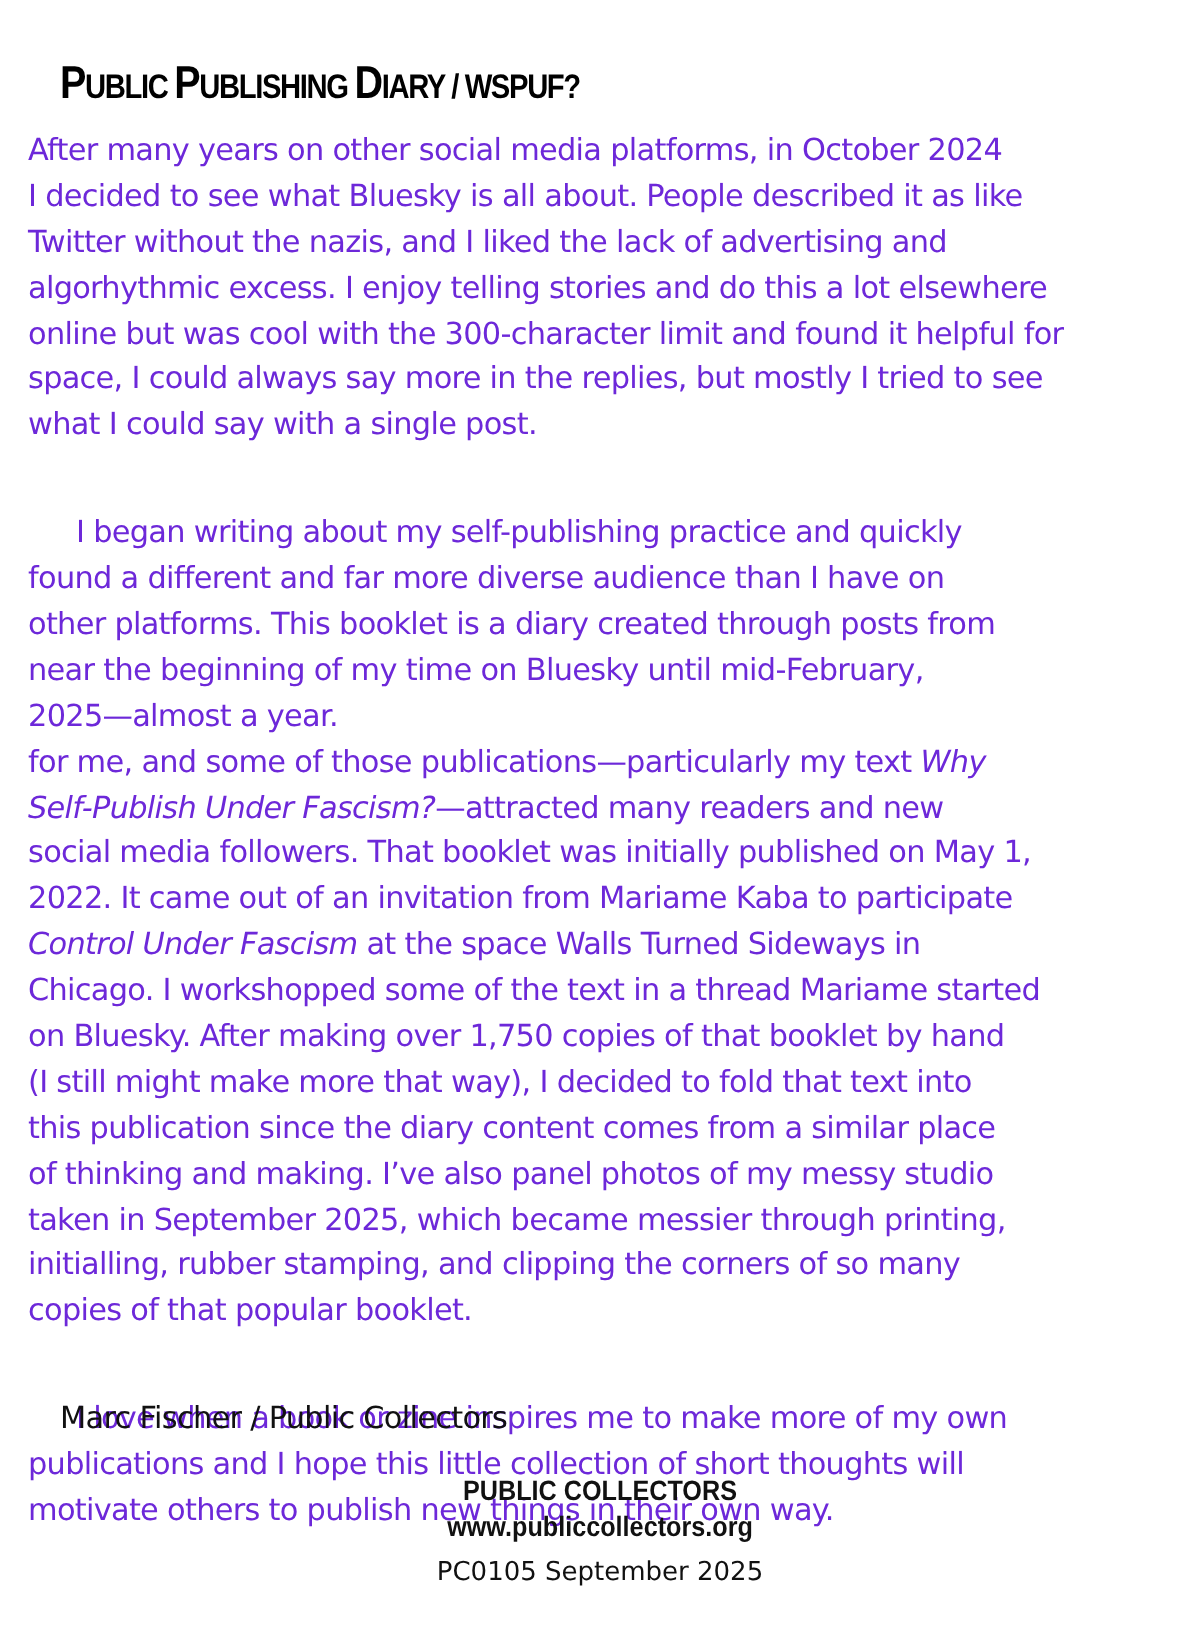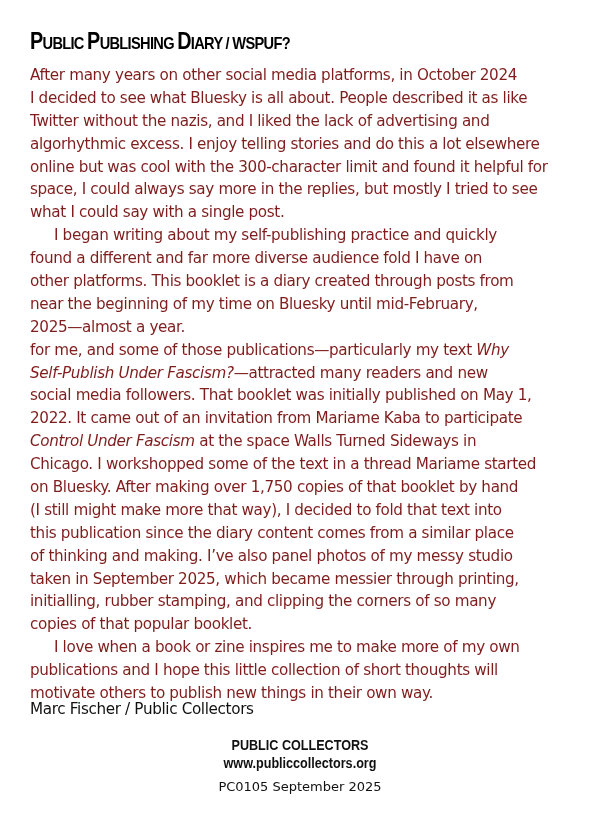--- a/index.html
+++ b/index.html
@@ -5,26 +5,26 @@
   html, body { margin:0; padding:0; background:#ffffff; }
   body { width:600px; height:825px; position:relative; overflow:hidden; color:#111; }
   .title {
     position:absolute; left:30px; top:28px;
     font-family:"Liberation Sans", sans-serif; font-weight:bold;
     font-size:23px; letter-spacing:-0.8px; transform:scaleX(0.86); transform-origin:left top;
     white-space:nowrap; color:#000;
   }
   .title .sc { font-size:17px; }
   .body {
-    position:absolute; left:30px; top:64px; width:560px;
+    position:absolute; left:14px; top:64px; width:560px;
     font-family:"DejaVu Sans", sans-serif; font-size:15.2px; line-height:22.9px;
-    letter-spacing:-0.35px; color:#7f1d1d;
+    letter-spacing:-0.35px; color:#6d28d9;
   }
   .line { white-space:nowrap; display:block; height:22.9px; }
-  .indent { padding-left:24px; }
+  .indent { padding-left:24px;margin-top:31px; }
   .sig {
     position:absolute; left:30px; top:700px;
     font-family:"DejaVu Sans", sans-serif; font-size:15.2px; letter-spacing:-0.35px;
   }
   .footer { position:absolute; left:0; width:600px; text-align:center; }
   .org { top:737px; font-family:"Liberation Sans", sans-serif; font-weight:bold; font-size:14px; transform:scaleX(0.9); }
   .url { top:755px; font-family:"Liberation Sans", sans-serif; font-weight:bold; font-size:14px; transform:scaleX(0.9); }
   .code { top:779px; font-family:"DejaVu Sans", sans-serif; font-size:13px; }
 </style>
 </head>
@@ -34,21 +34,21 @@
 
 <div class="body" id="body">
     <span class="line">After many years on other social media platforms, in October 2024</span>
     <span class="line">I decided to see what Bluesky is all about. People described it as like</span>
     <span class="line">Twitter without the nazis, and I liked the lack of advertising and</span>
     <span class="line">algorhythmic excess. I enjoy telling stories and do this a lot elsewhere</span>
     <span class="line">online but was cool with the 300-character limit and found it helpful for</span>
     <span class="line">space, I could always say more in the replies, but mostly I tried to see</span>
     <span class="line">what I could say with a single post.</span>
     <span class="line indent">I began writing about my self-publishing practice and quickly</span>
-    <span class="line">found a different and far more diverse audience fold I have on</span>
+    <span class="line">found a different and far more diverse audience than I have on</span>
     <span class="line">other platforms. This booklet is a diary created through posts from</span>
     <span class="line">near the beginning of my time on Bluesky until mid-February,</span>
     <span class="line">2025—almost a year.</span>
     <span class="line">for me, and some of those publications—particularly my text <em>Why</em></span>
     <span class="line"><em>Self-Publish Under Fascism?</em>—attracted many readers and new</span>
     <span class="line">social media followers. That booklet was initially published on May 1,</span>
     <span class="line">2022. It came out of an invitation from Mariame Kaba to participate</span>
     <span class="line"><em>Control Under Fascism</em> at the space Walls Turned Sideways in</span>
     <span class="line">Chicago. I workshopped some of the text in a thread Mariame started</span>
     <span class="line">on Bluesky. After making over 1,750 copies of that booklet by hand</span>

